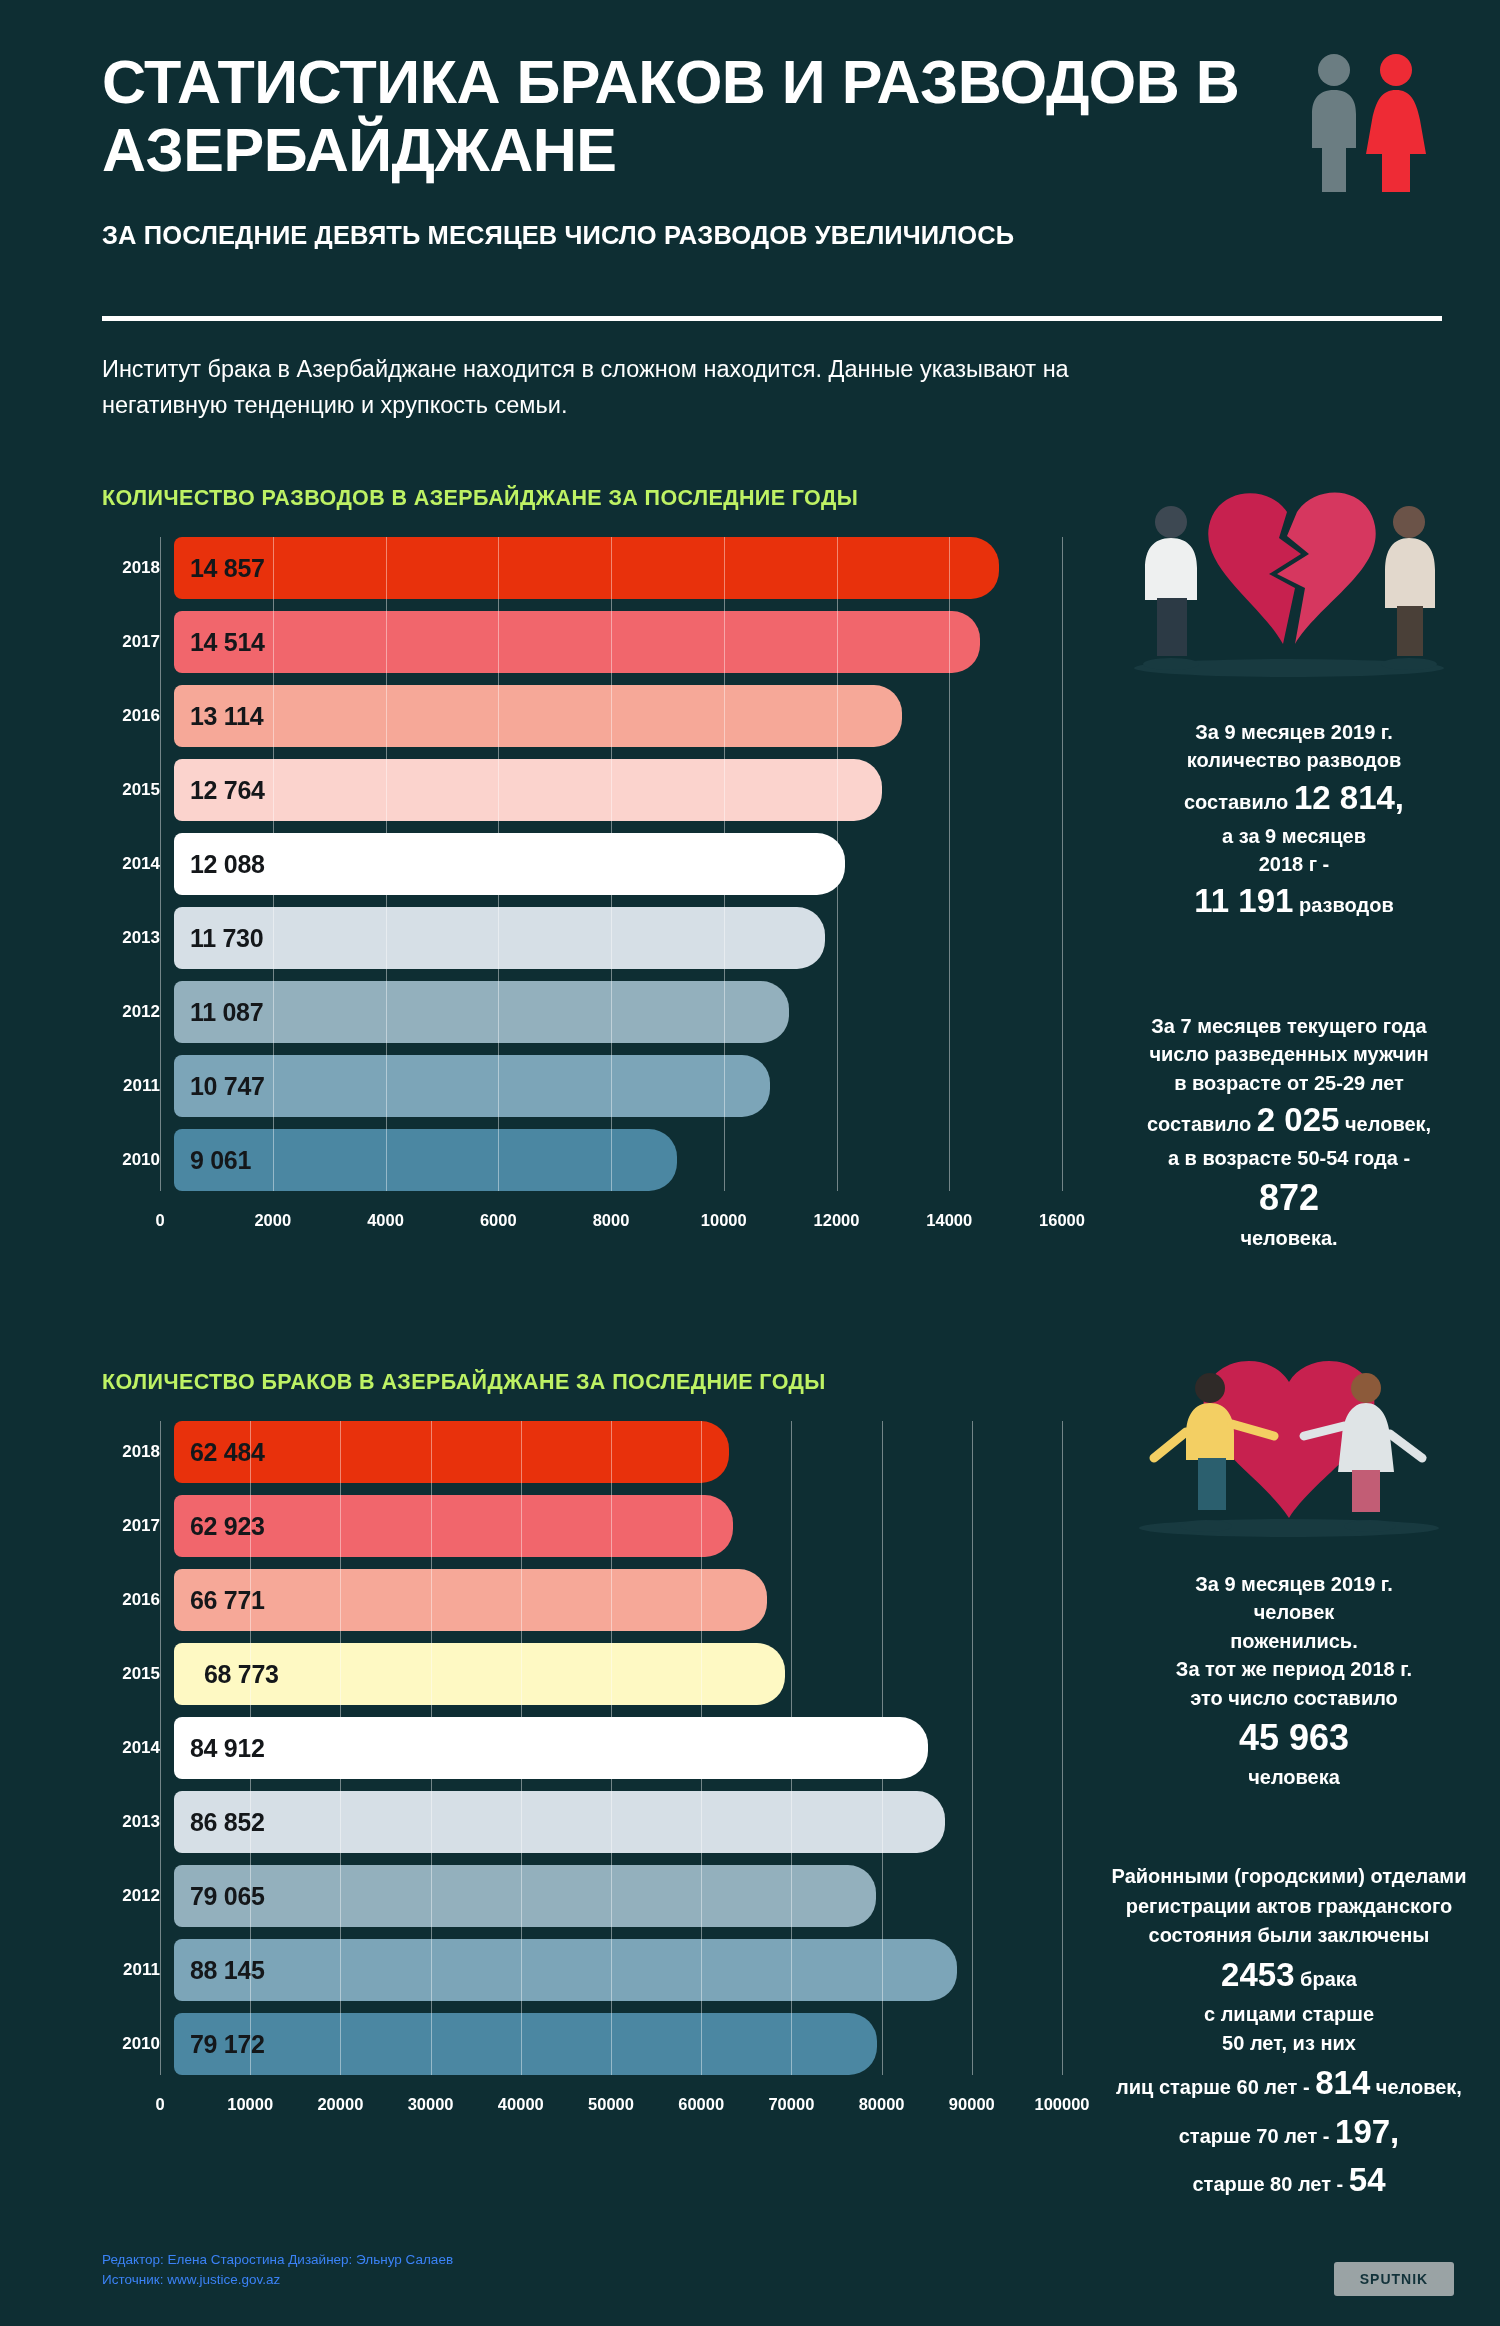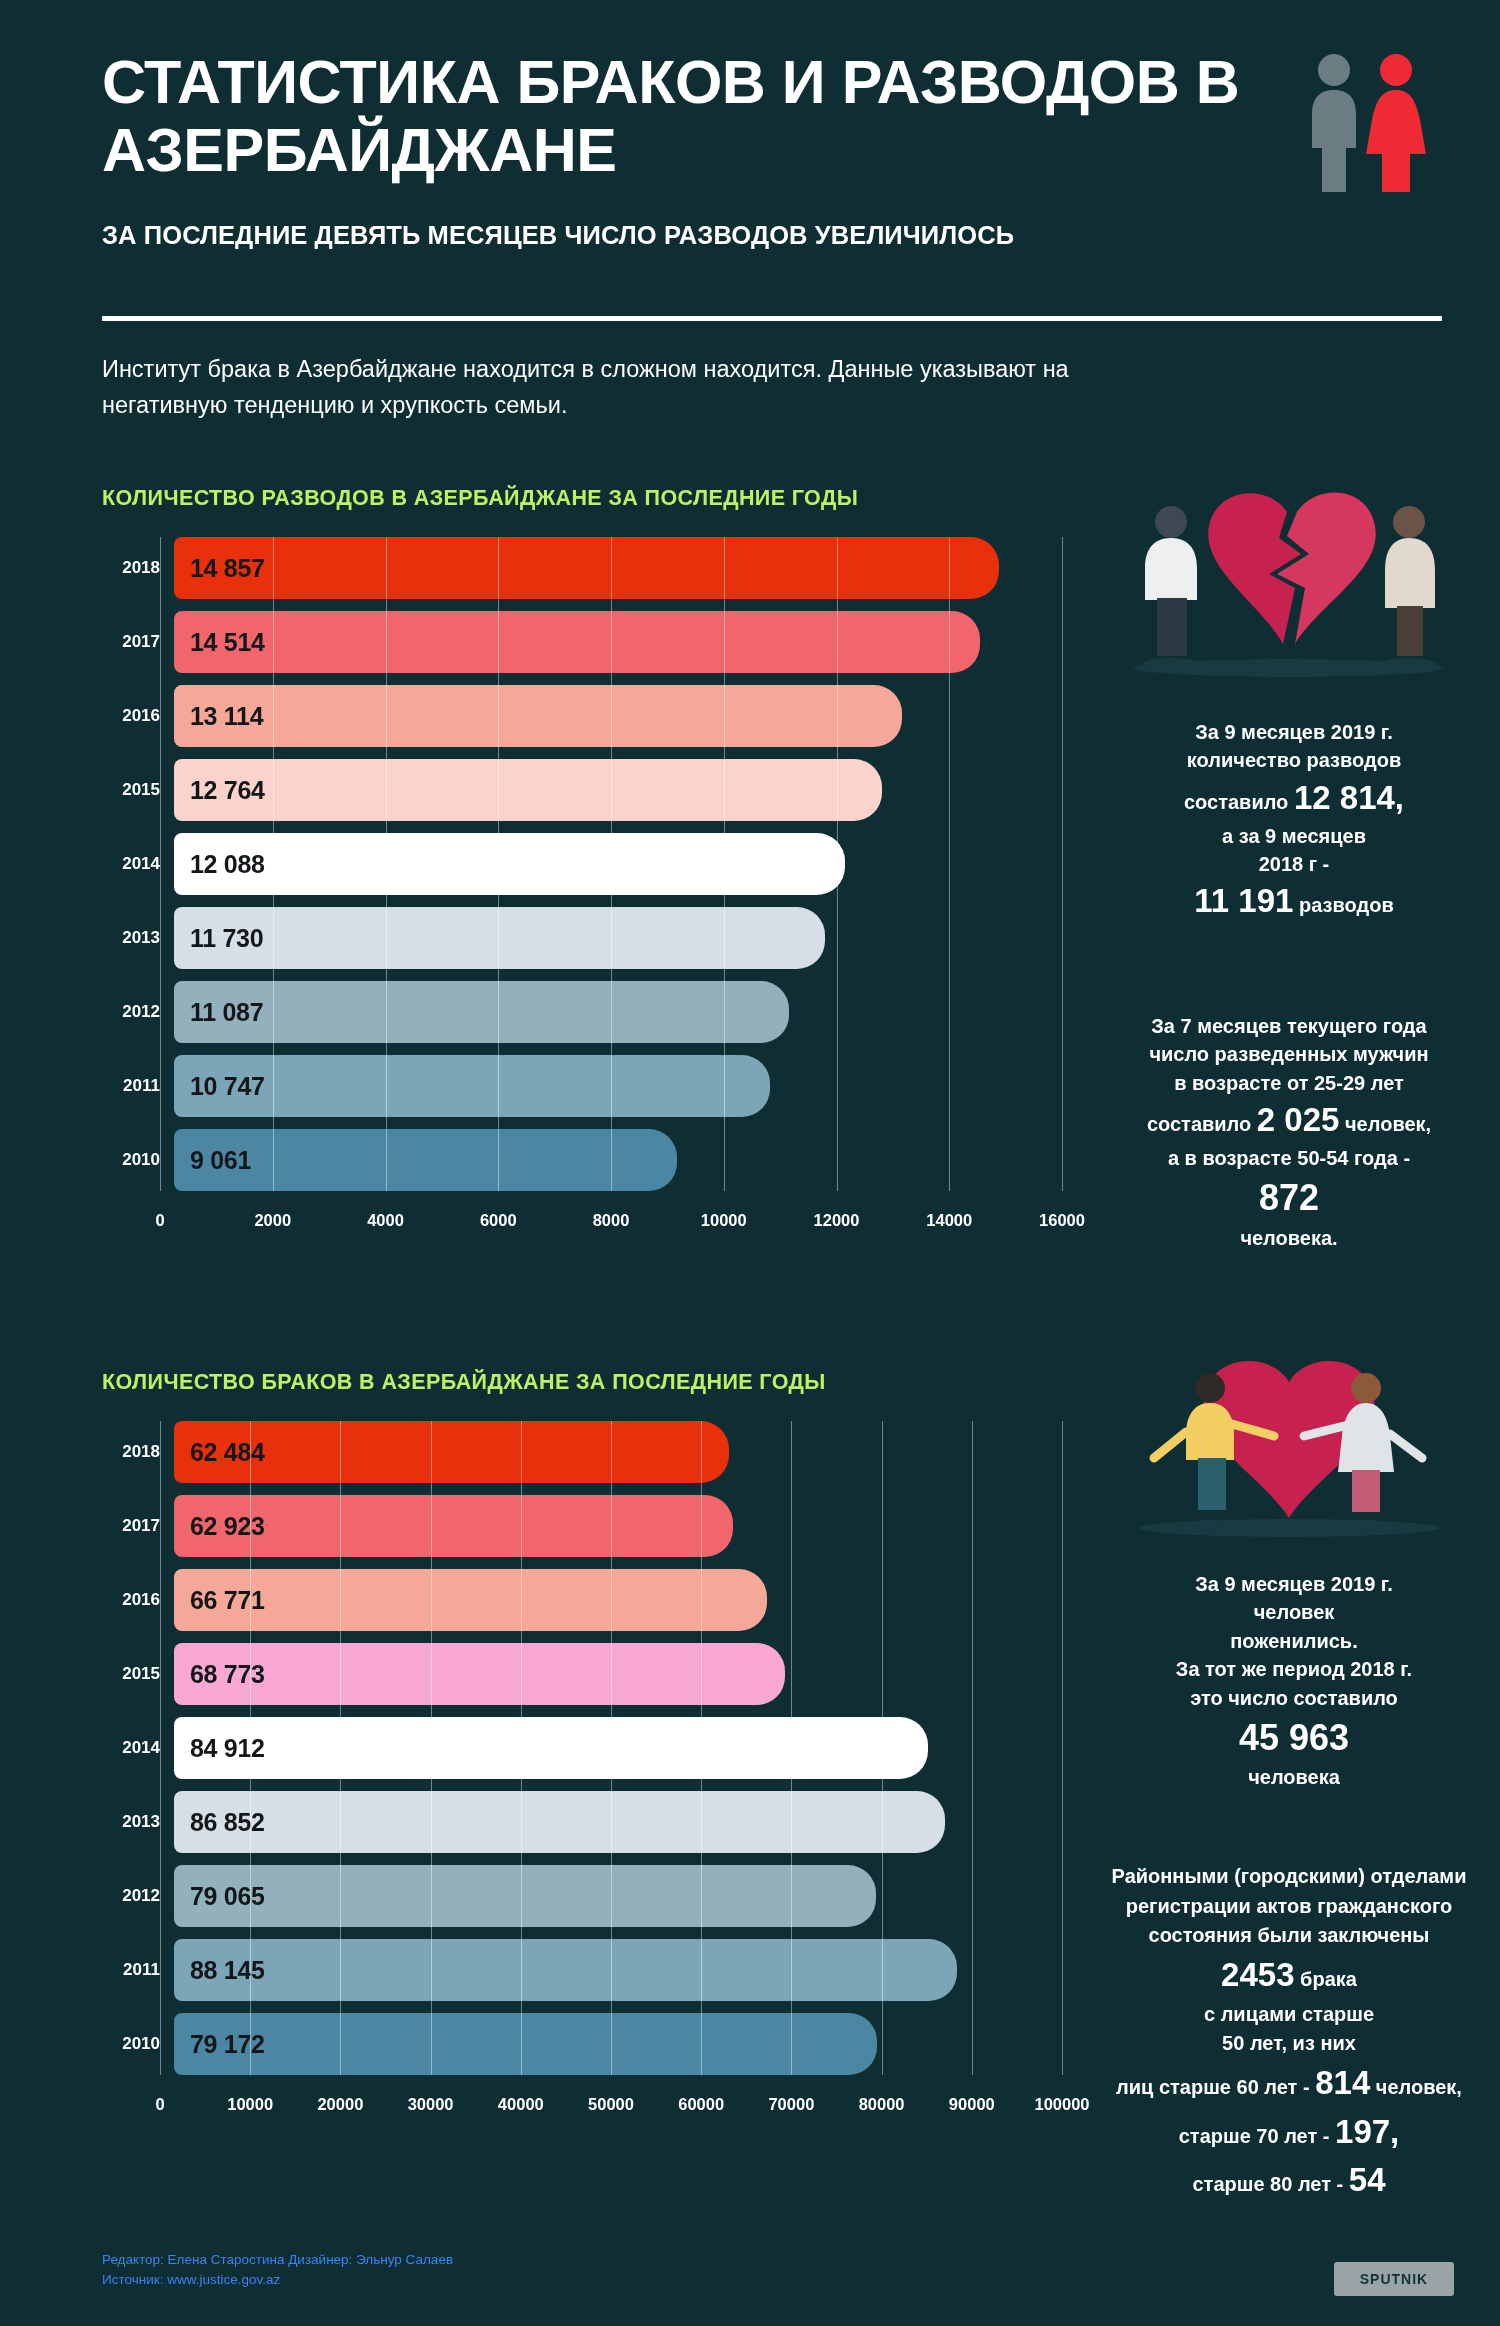--- a/index.html
+++ b/index.html
@@ -240,21 +240,21 @@
           <div class="ylabel">2016</div>
           <div class="barwrap" style="height: 62px;">
             <div class="bar" style="width: 66.771%; background: rgb(246, 168, 152);">
               <span class="barval">66 771</span>
             </div>
           </div>
         </div>
         <div class="rowline" style="height: 62px; margin-bottom: 12px;">
           <div class="ylabel">2015</div>
           <div class="barwrap" style="height: 62px;">
-            <div class="bar" style="width: 68.773%; background: #f9a8d4;">
+            <div class="bar" style="width: 68.773%; background: #fef9c3; padding-left: 14px;">
               <span class="barval">68 773</span>
             </div>
           </div>
         </div>
         <div class="rowline" style="height: 62px; margin-bottom: 12px;">
           <div class="ylabel">2014</div>
           <div class="barwrap" style="height: 62px;">
             <div class="bar" style="width: 84.912%; background: rgb(255, 255, 255);">
               <span class="barval">84 912</span>
             </div>

